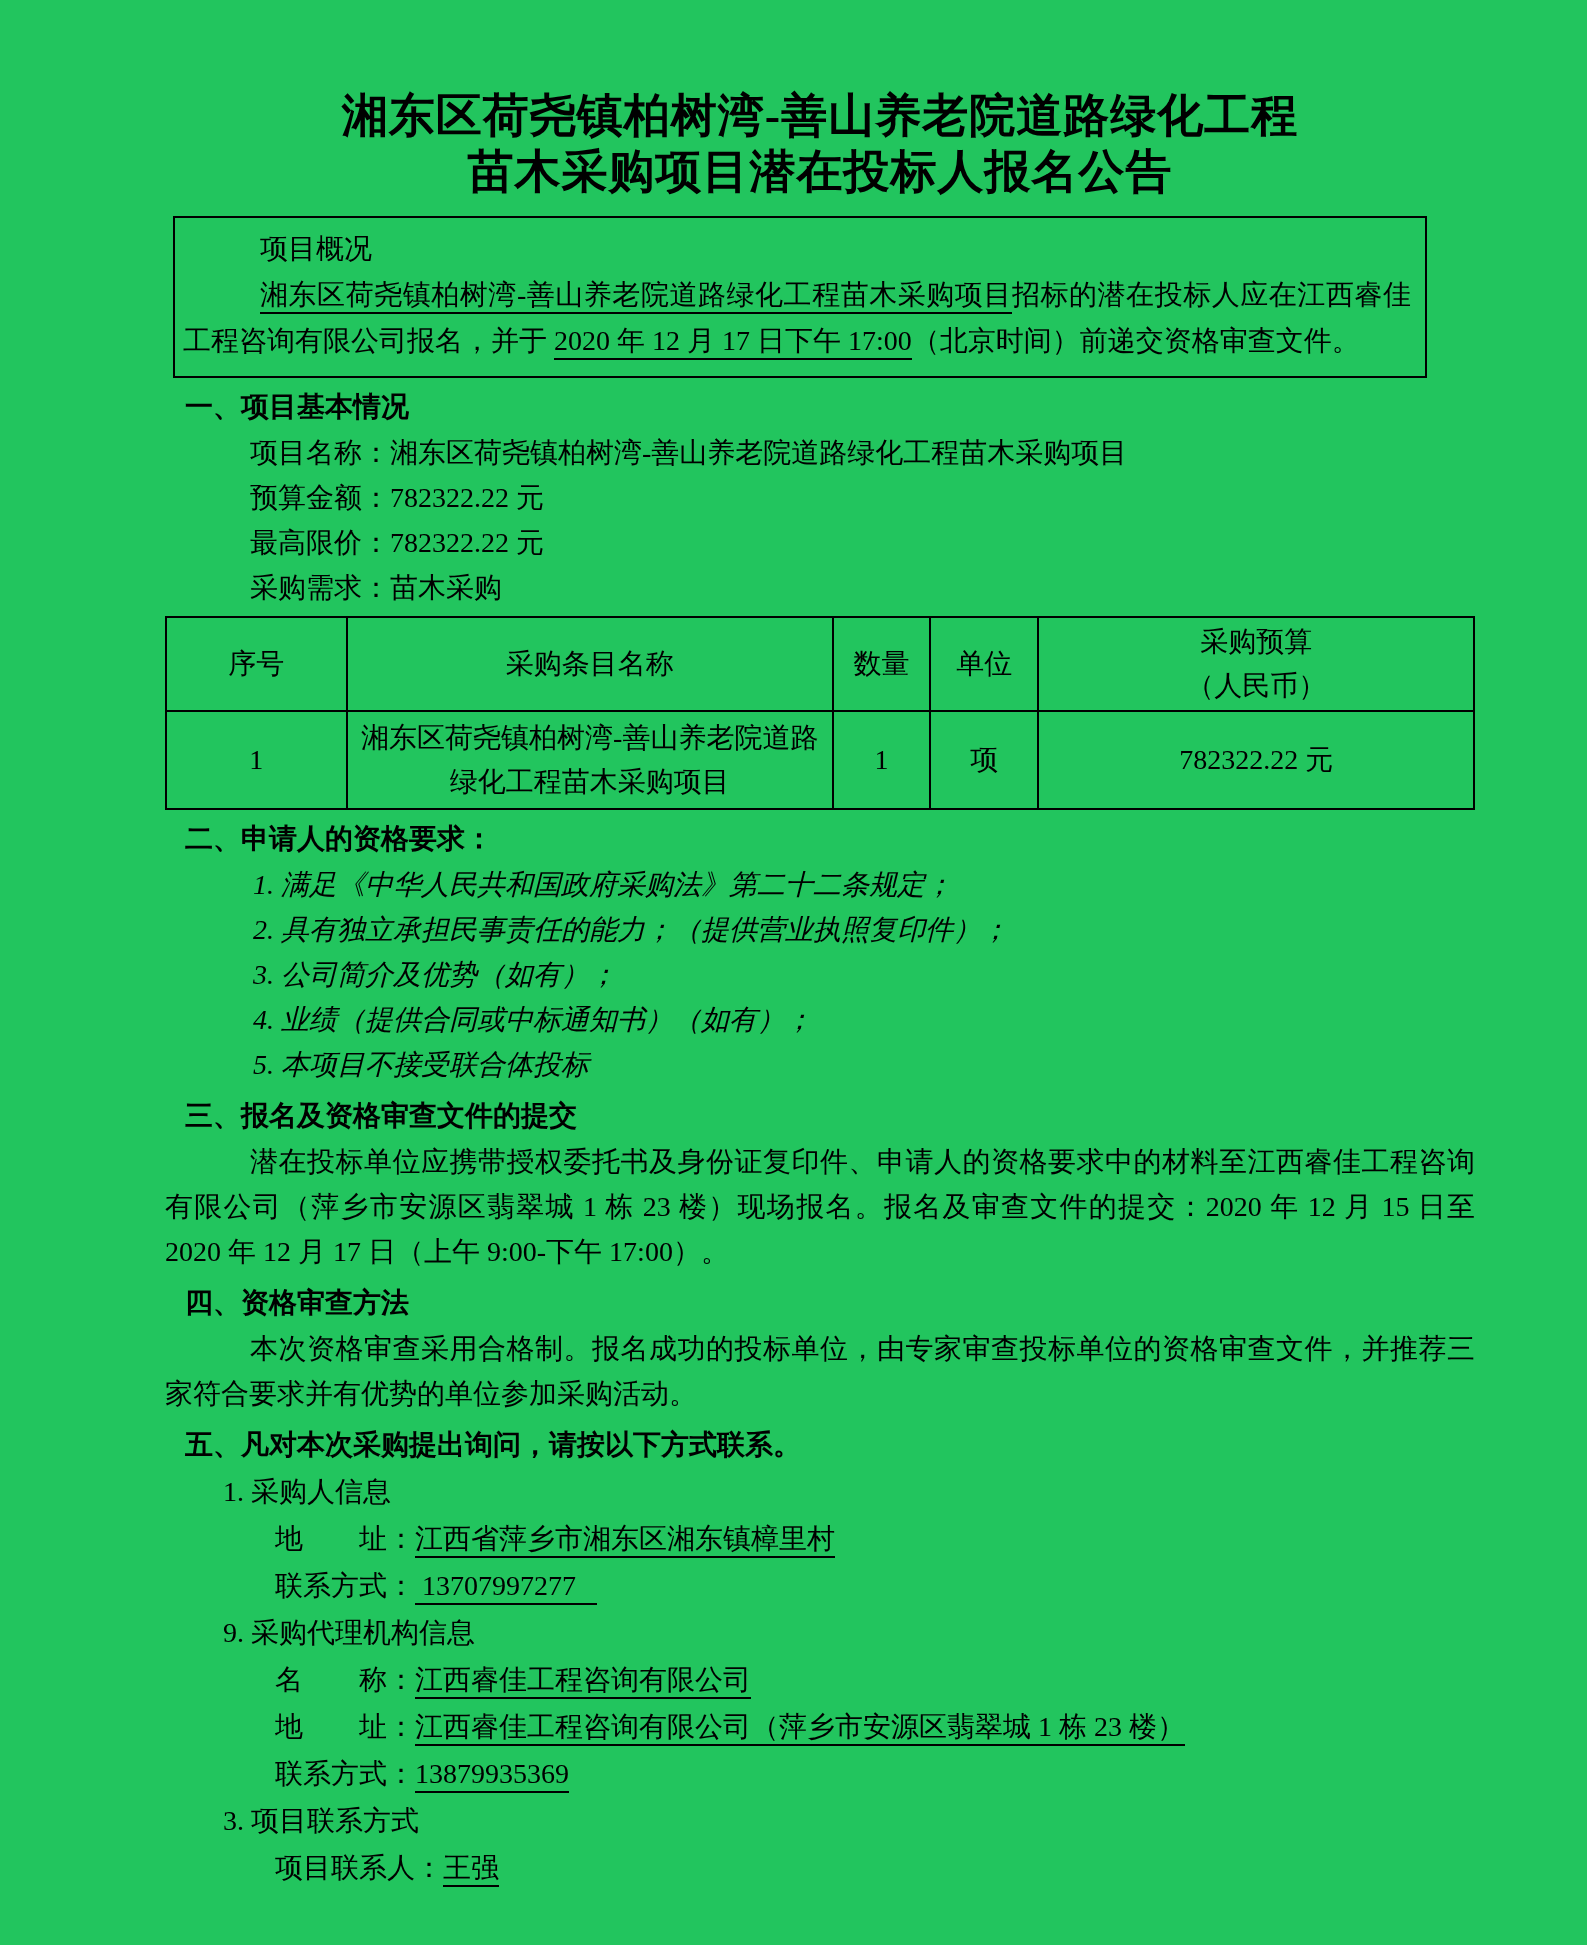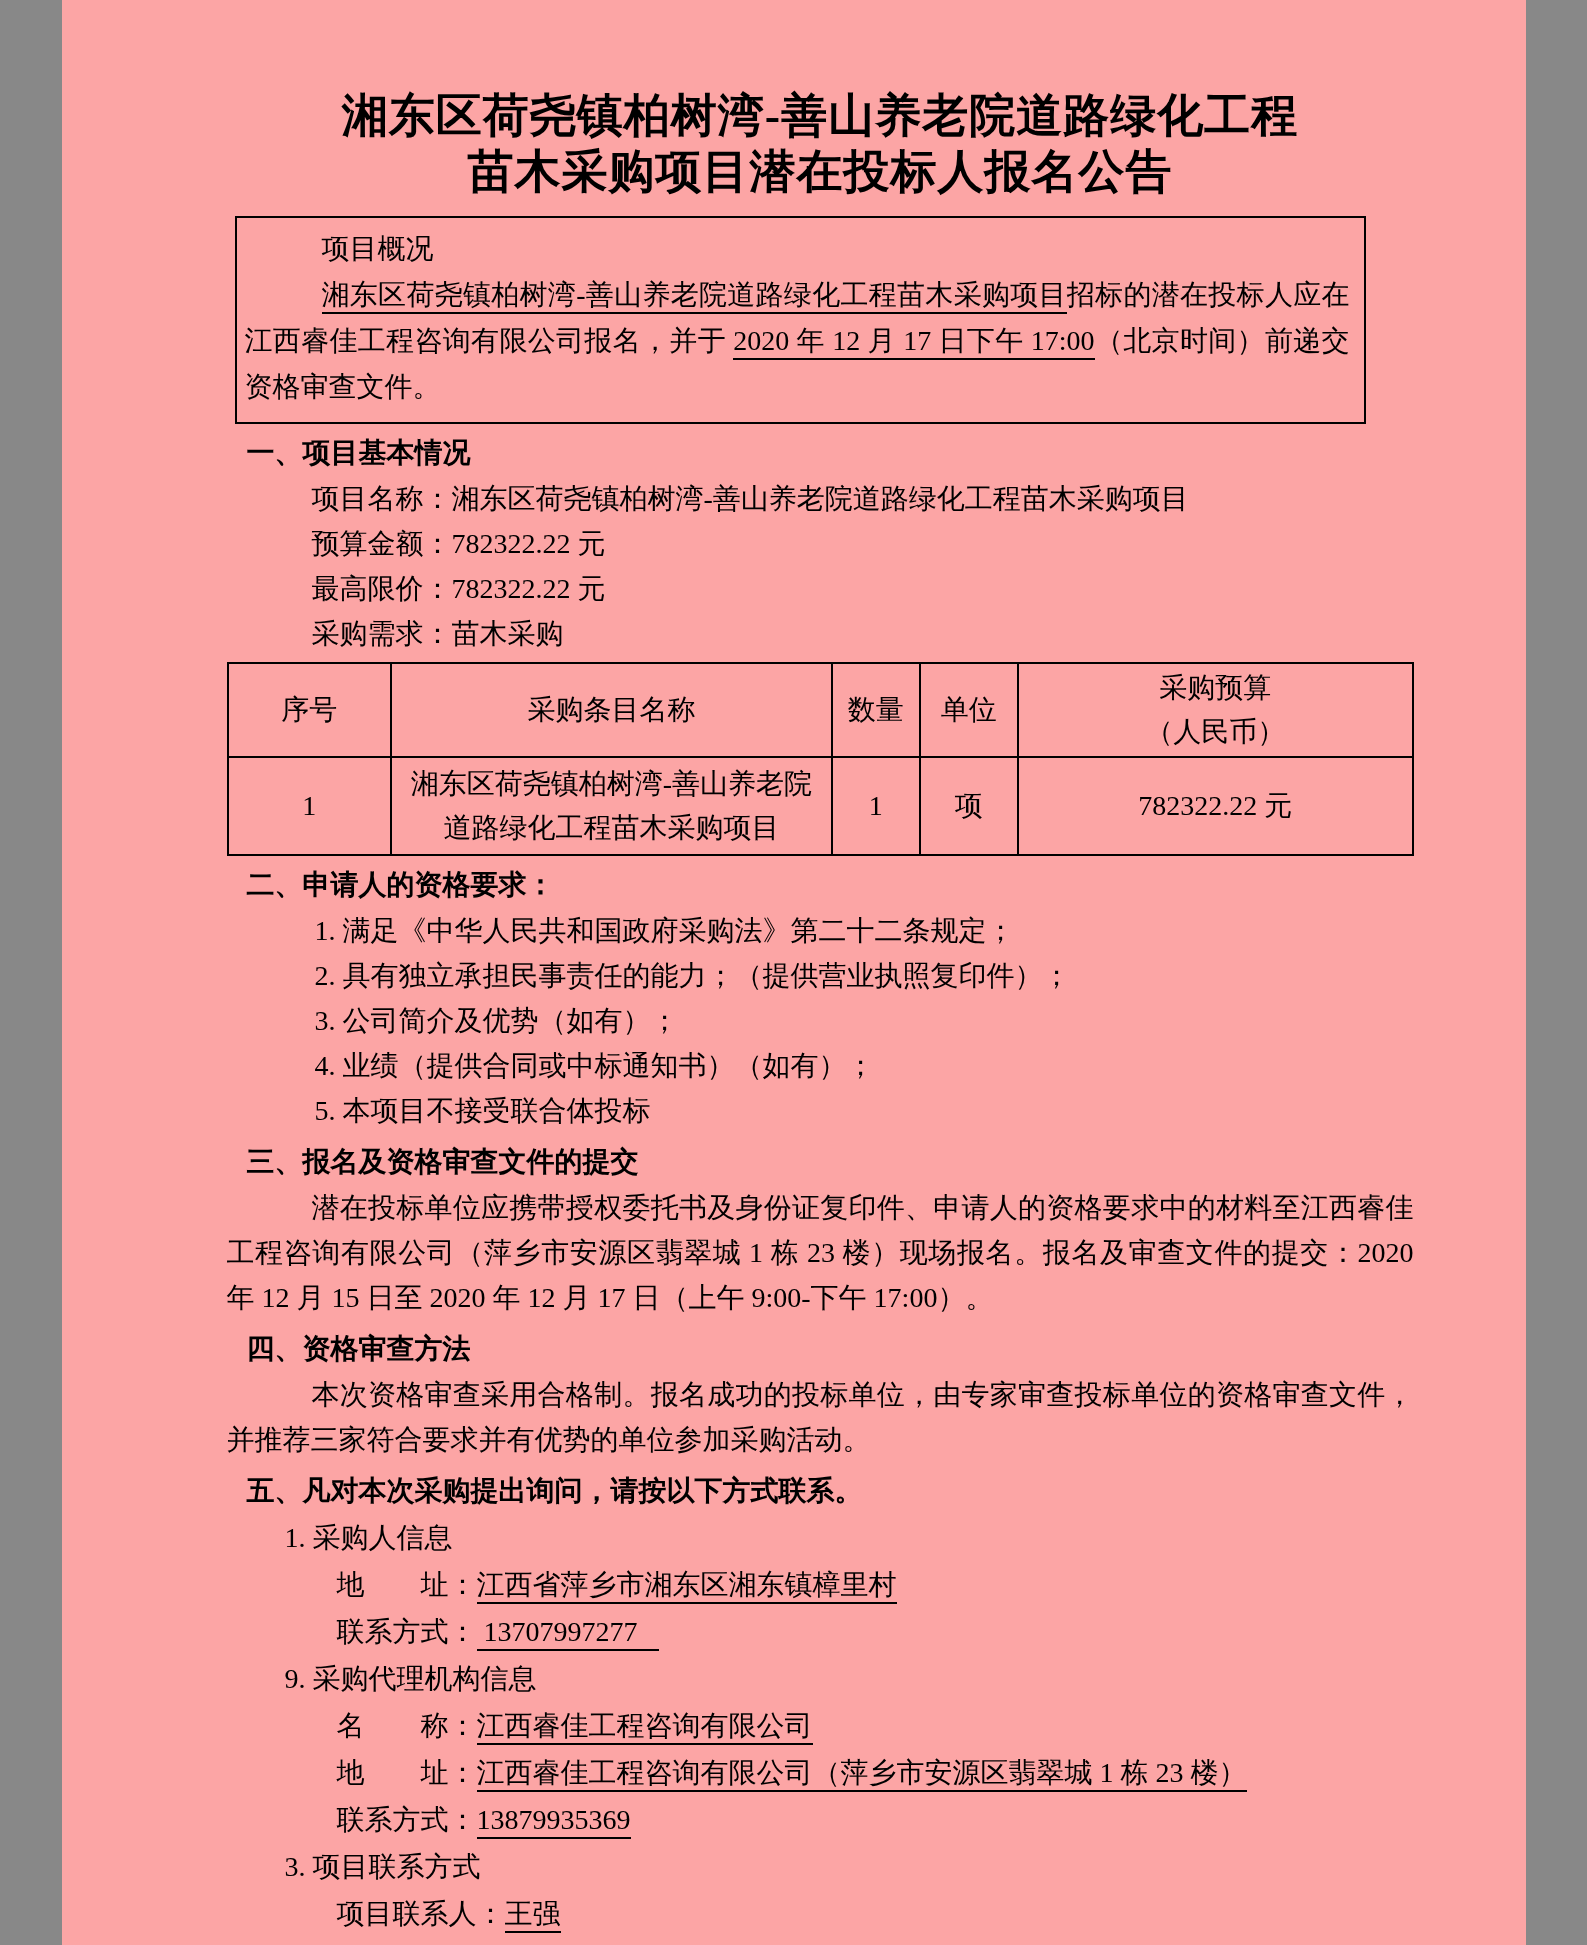--- a/index.html
+++ b/index.html
@@ -1,22 +1,22 @@
 <!DOCTYPE html>
 <html lang="zh"><head>
 <meta charset="utf-8">
 <style>
   * { margin: 0; padding: 0; box-sizing: border-box; }
   html, body { background: #888; }
   .page {
     position: relative;
-    width: 1464px;
+    width: 1587px;
     height: 1945px;
     margin: 0 auto;
-    background: #fca5a5;
+    background: #22c55e;
     color: #000000;
     font-family: "Liberation Serif", "DejaVu Serif", serif;
     font-size: 28px;
     overflow: hidden;
     padding: 88px 112px 10px 165px;
   }
   .doc-title {
     text-align: center;
     font-weight: bold;
     font-size: 46px;
@@ -45,20 +45,21 @@
     line-height: 46px;
     margin-top: 6px;
   }
   .body-line {
     padding-left: 85px;
     line-height: 45px;
   }
   .req-line {
     padding-left: 88px;
     line-height: 45px;
+    font-style: italic;
   }
   .para {
     text-indent: 85px;
     text-align: justify;
     line-height: 45px;
   }
   table.items {
     width: 100%;
     border-collapse: collapse;
     margin-top: 6px;

